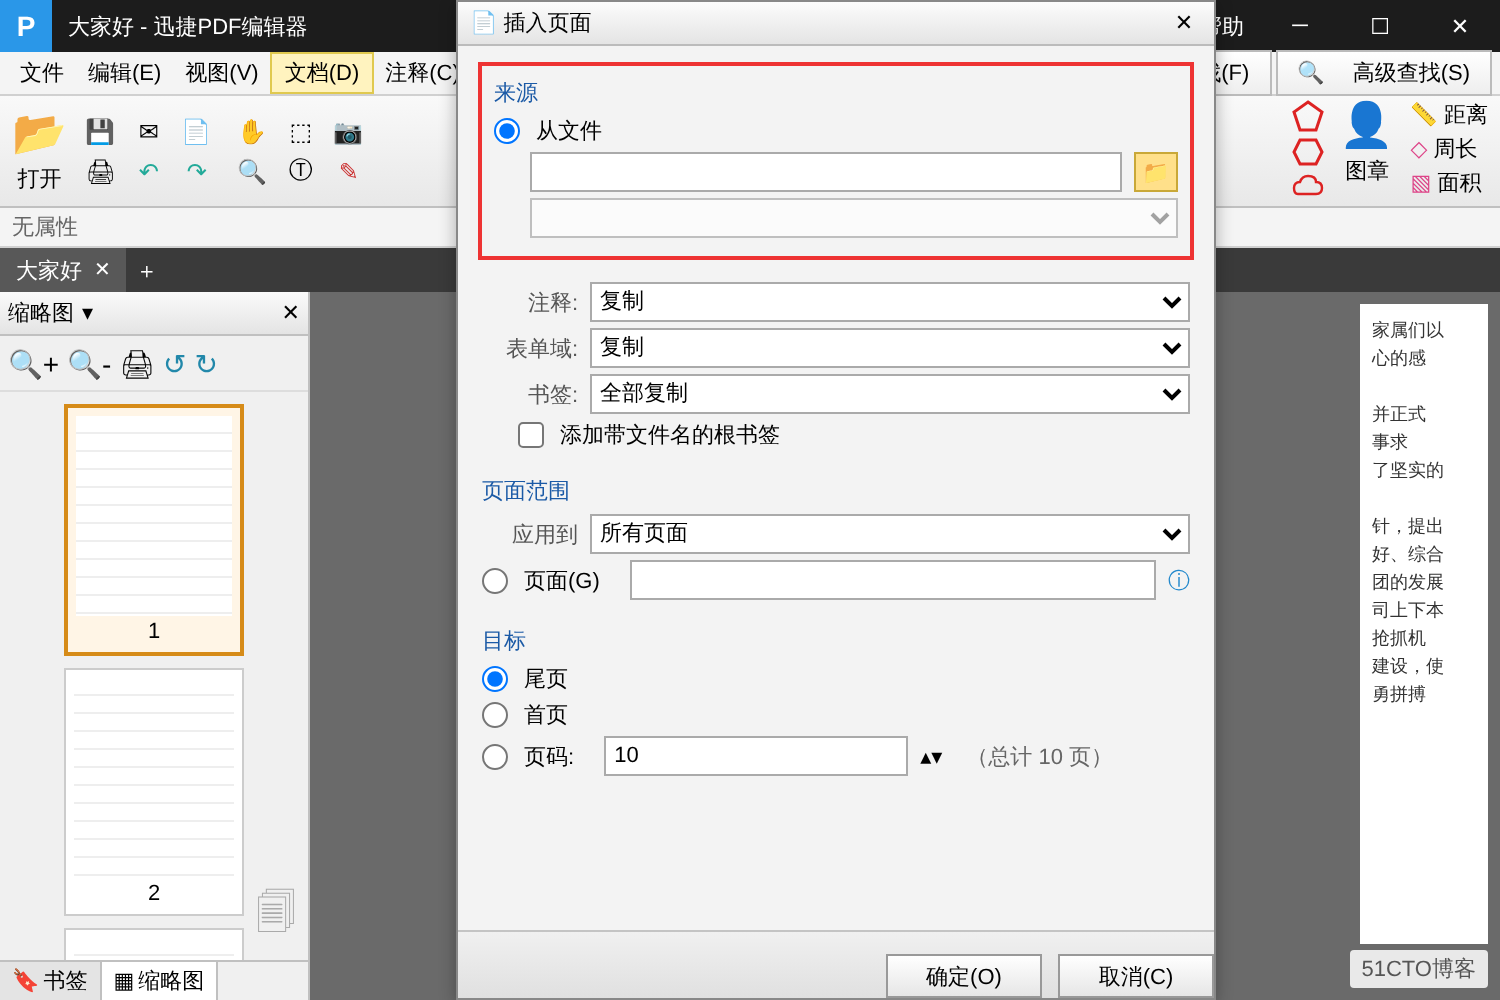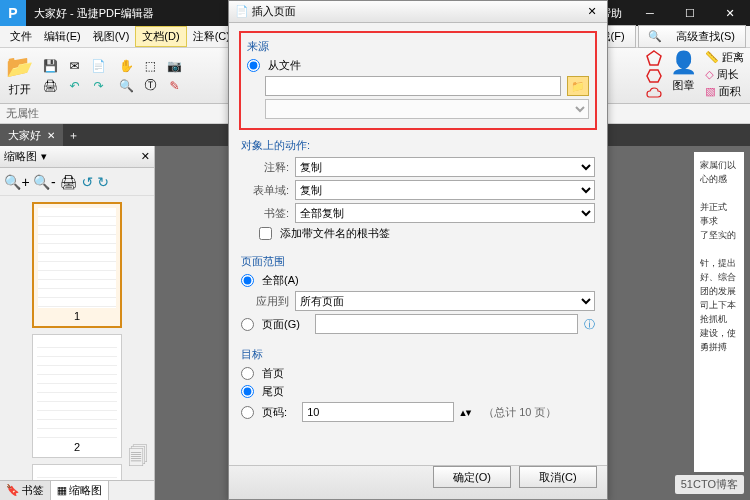--- a/index.html
+++ b/index.html
@@ -39,39 +39,39 @@
 .thumbs{flex:1;overflow:auto;padding:6px;display:flex;flex-direction:column;gap:6px;align-items:center;position:relative}
 .thumb{width:90px;border:1px solid #ccc;background:#fff;padding:4px}
 .thumb.sel{border:2px solid #d68b18;background:#fff5e6}
 .thumb-page{height:100px;background:repeating-linear-gradient(#fff 0 8px,#eee 8px 9px)}
 .thumb-lbl{text-align:center;margin-top:2px}
 .pages-ico{position:absolute;bottom:4px;right:6px;font-size:20px;color:#aaa}
 .sp-tabs{display:flex;border-top:1px solid #c0c0c0}
 .sp-tab{padding:2px 6px;display:flex;align-items:center;gap:2px;background:#e4e4e4;border-right:1px solid #c0c0c0}
 .sp-tab.active{background:#fff}
 .docarea{flex:1;background:#6a6a6a;position:relative}
-.docarea .page{position:absolute;right:6px;top:6px;width:50px;height:320px;background:#fff;padding:6px;font-size:9px;line-height:14px;color:#333;overflow:hidden}
+.docarea .page{position:absolute;right:6px;top:6px;width:64px;height:320px;background:#fff;padding:6px;font-size:9px;line-height:14px;color:#333;overflow:hidden}
 
 .dlg{position:absolute;top:0;left:228px;width:380px;height:500px;background:#f3f3f3;border:1px solid #888;box-shadow:0 2px 8px rgba(0,0,0,.3)}
 .dlg-title{height:22px;background:linear-gradient(#fcfcfc,#e4e4e4);display:flex;align-items:center;padding:0 6px;border-bottom:1px solid #bbb}
 .dlg-title .x{margin-left:auto;width:18px;text-align:center}
 .dlg-body{padding:10px 12px;display:flex;flex-direction:column;gap:10px}
 .grp{border:none}
 .grp-lbl{color:#1b5aa6;margin-bottom:4px}
 .redbox{border:2px solid #e33;padding:6px;margin:-2px}
 .row{display:flex;align-items:center;gap:6px;margin:3px 0}
 .row label{min-width:48px;text-align:right;color:#555}
 .row input[type=text]{flex:1;height:20px;border:1px solid #aaa;padding:0 4px;background:#fff}
 .row select{flex:1;height:20px;border:1px solid #aaa;background:#fff}
 .row input[type=text].short{flex:0 0 60px}
 .row .browse{width:22px;height:20px;background:#ffe08a;border:1px solid #c9a838;display:flex;align-items:center;justify-content:center}
 .row input[type=radio],.row input[type=checkbox]{margin-right:2px}
 .indent{padding-left:18px}
 .note{color:#666;margin-left:6px}
-.dlg-foot{position:absolute;bottom:0;left:0;right:0;height:34px;background:linear-gradient(#f0f0f0,#e0e0e0);border-top:1px solid #c4c4c4;display:flex;align-items:flex-start;justify-content:flex-end;gap:8px;padding:0 10px}
+.dlg-foot{position:absolute;bottom:0;left:0;right:0;height:34px;background:linear-gradient(#f0f0f0,#e0e0e0);border-top:1px solid #c4c4c4;display:flex;align-items:flex-end;justify-content:flex-end;gap:8px;padding:0 0}
 .dlg-foot button{width:78px;height:22px;border:1px solid #999;background:linear-gradient(#fff,#e6e6e6)}
 .watermark{position:absolute;bottom:6px;right:6px;background:rgba(255,255,255,.85);padding:2px 6px;font-size:11px;color:#555;border-radius:2px}
 </style>
 </head>
 <body>
 
 <div class="titlebar">
   <div class="tb-logo">P</div>
   <div class="tb-title">大家好 - 迅捷PDF编辑器</div>
   <div class="help-btn">
@@ -246,21 +246,20 @@
           <div class="browse">
             <span>📁</span>
           </div>
         </div>
       <div class="row indent">
           <select disabled=""></select>
         </div>
     </div>
 
     <div class="grp">
-      <div class="grp-lbl">对象上的动作:</div>
       <div class="row">
           <label>注释:</label>
           <select><option>复制</option></select>
         </div>
       <div class="row">
           <label>表单域:</label>
           <select><option>复制</option></select>
         </div>
       <div class="row">
           <label>书签:</label>
@@ -268,39 +267,35 @@
         </div>
       <div class="row indent">
           <input type="checkbox" style="">
           <span>添加带文件名的根书签</span>
         </div>
     </div>
 
     <div class="grp">
       <div class="grp-lbl">页面范围</div>
       <div class="row">
-          <input type="radio" checked="" style="">
-          <span>全部(A)</span>
-        </div>
-      <div class="row">
           <label>应用到</label>
           <select><option>所有页面</option></select>
         </div>
       <div class="row"><input type="radio" style=""><span>页面(G)</span>&nbsp;<input type="text" style=""><span style="color:#28c">ⓘ</span></div>
     </div>
 
     <div class="grp">
       <div class="grp-lbl">目标</div>
       <div class="row">
+          <input type="radio" checked="" style="">
+          <span>尾页</span>
+        </div>
+      <div class="row">
           <input type="radio" style="">
           <span>首页</span>
-        </div>
-      <div class="row">
-          <input type="radio" checked="" style="">
-          <span>尾页</span>
         </div>
       <div class="row"><input type="radio" style=""><span>页码:</span>&nbsp;<input type="text" class="short" value="10" style=""><span>▴▾</span><span class="note">（总计 10 页）</span></div>
     </div>
   </div>
   <div class="dlg-foot">
     <button>确定(O)</button>
     <button>取消(C)</button>
   </div>
 </div>
 

